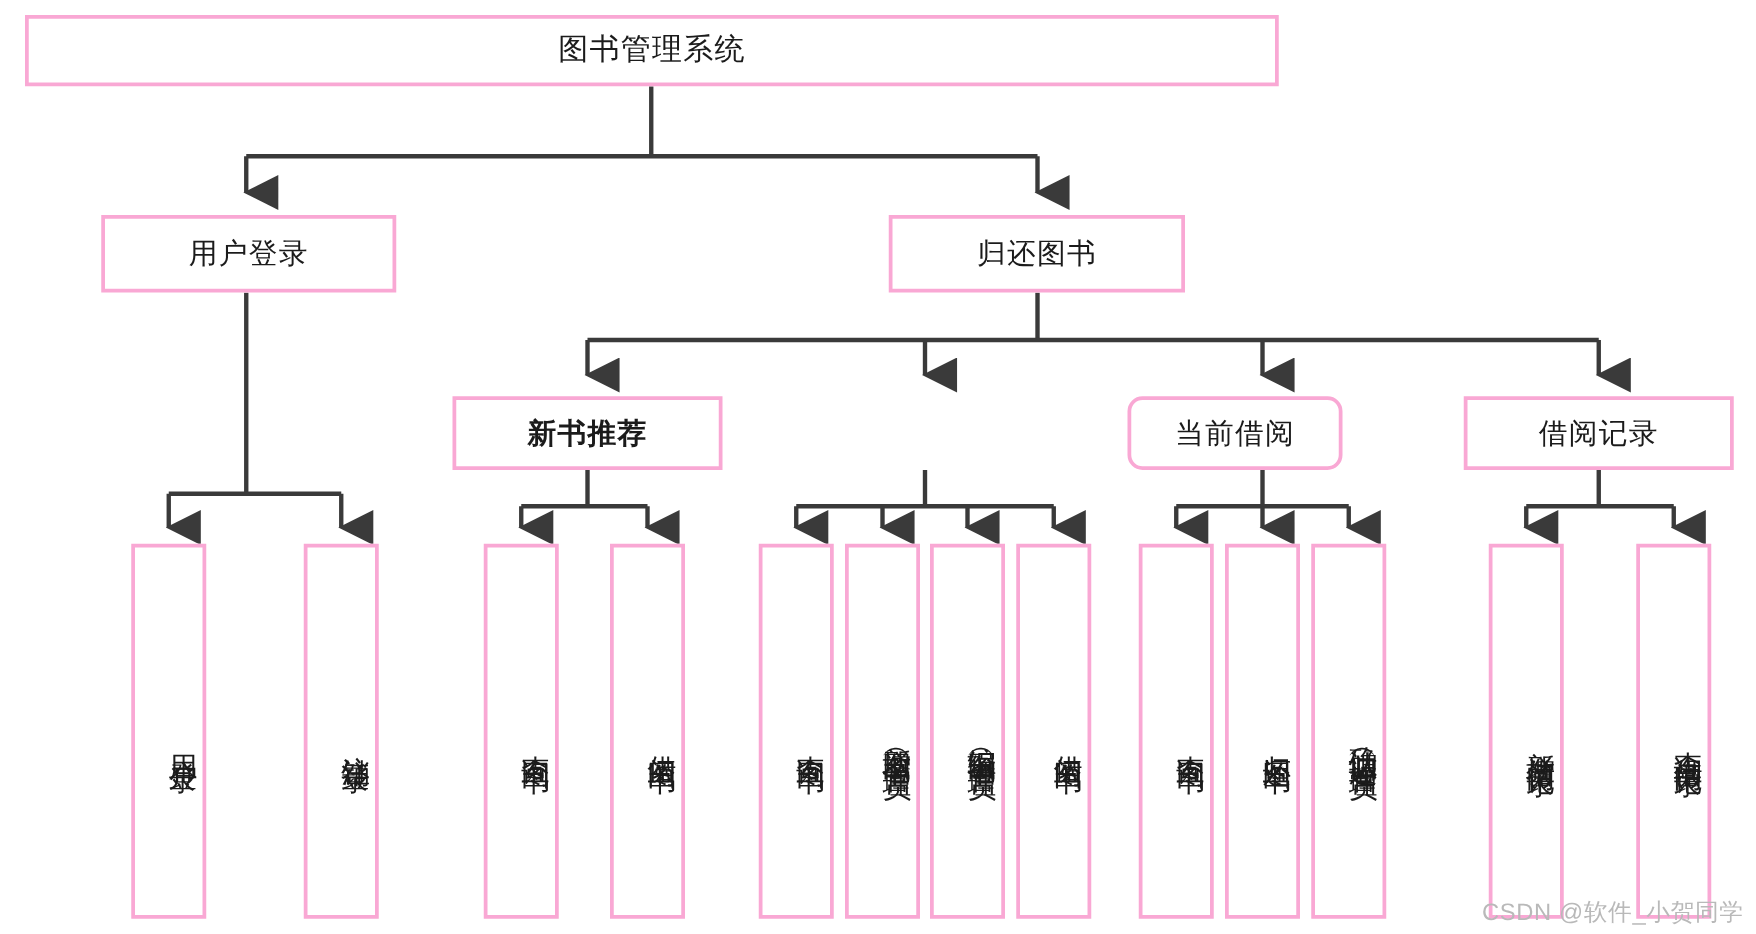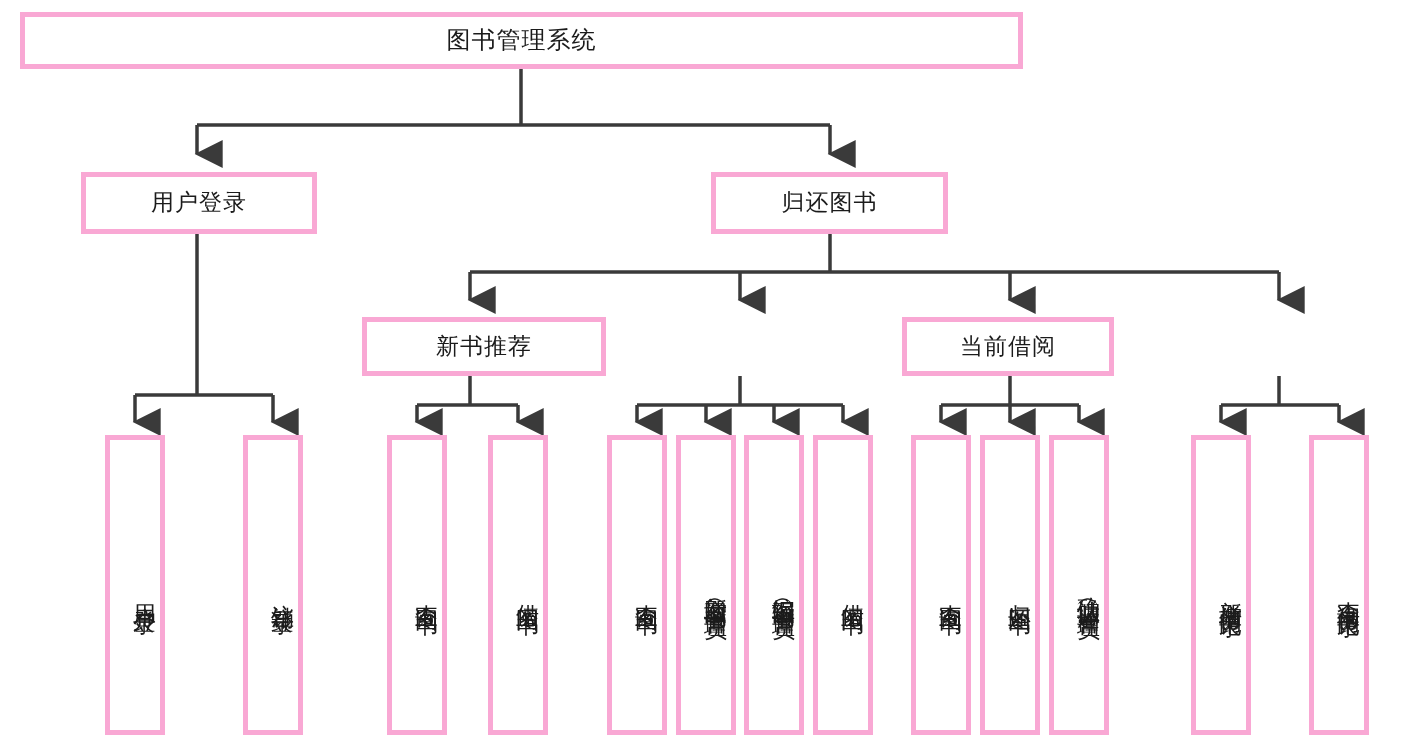--- a/index.html
+++ b/index.html
@@ -22,21 +22,21 @@
     left: 0;
     top: 0;
     width: 1405px;
     height: 747px;
     pointer-events: none;
   }
   .node {
     position: absolute;
     box-sizing: border-box;
     background: #ffffff;
-    border: 5px solid #f9a8d4;
+    border: 3px solid #f9a8d4;
     display: flex;
     align-items: center;
     justify-content: center;
     color: #1b1b1b;
   }
   .node.h {
     font-size: 23px;
     letter-spacing: 1px;
     line-height: 1.2;
   }
@@ -143,29 +143,32 @@
   </div>
 
   <div class="node h" style="left:81px; top:172px; width:236px; height:62px;">
     <span>用户登录</span>
   </div>
 
   <div class="node h" style="left:711px; top:172px; width:237px; height:62px;">
     <span>归还图书</span>
   </div>
 
-  <div class="node h" style="left:362px; top:317px; width:244px; height:59px;">
+  <div class="node h" style="left:362px; top:317px; width:216px; height:59px;font-weight:bold;">
     <span>新书推荐</span>
   </div>
 
 
-  <div class="node h" style="left:902px; top:317px; width:212px; height:59px;">
+  <div class="node h" style="left:902px; top:317px; width:172px; height:59px;border-radius:12px;">
     <span>当前借阅</span>
   </div>
 
+  <div class="node h" style="left:1171px; top:317px; width:216px; height:59px;">
+    <span>借阅记录</span>
+  </div>
 
   <div class="node v" style="left:105px; top:435px; width:60px; height:300px;">
     <span class="vtext">用户登录</span>
   </div>
 
   <div class="node v" style="left:243px; top:435px; width:60px; height:300px;">
     <span class="vtext">注销登录</span>
   </div>
 
   <div class="node v" style="left:387px; top:435px; width:60px; height:300px;">
@@ -205,14 +208,15 @@
   </div>
 
   <div class="node v" style="left:1191px; top:435px; width:60px; height:300px;">
     <span class="vtext">新增借阅记录</span>
   </div>
 
   <div class="node v" style="left:1309px; top:435px; width:60px; height:300px;">
     <span class="vtext">查询借阅记录</span>
   </div>
 
+  <div class="watermark">CSDN @软件_小贺同学</div>
 
 </div>
 
 </body></html>

